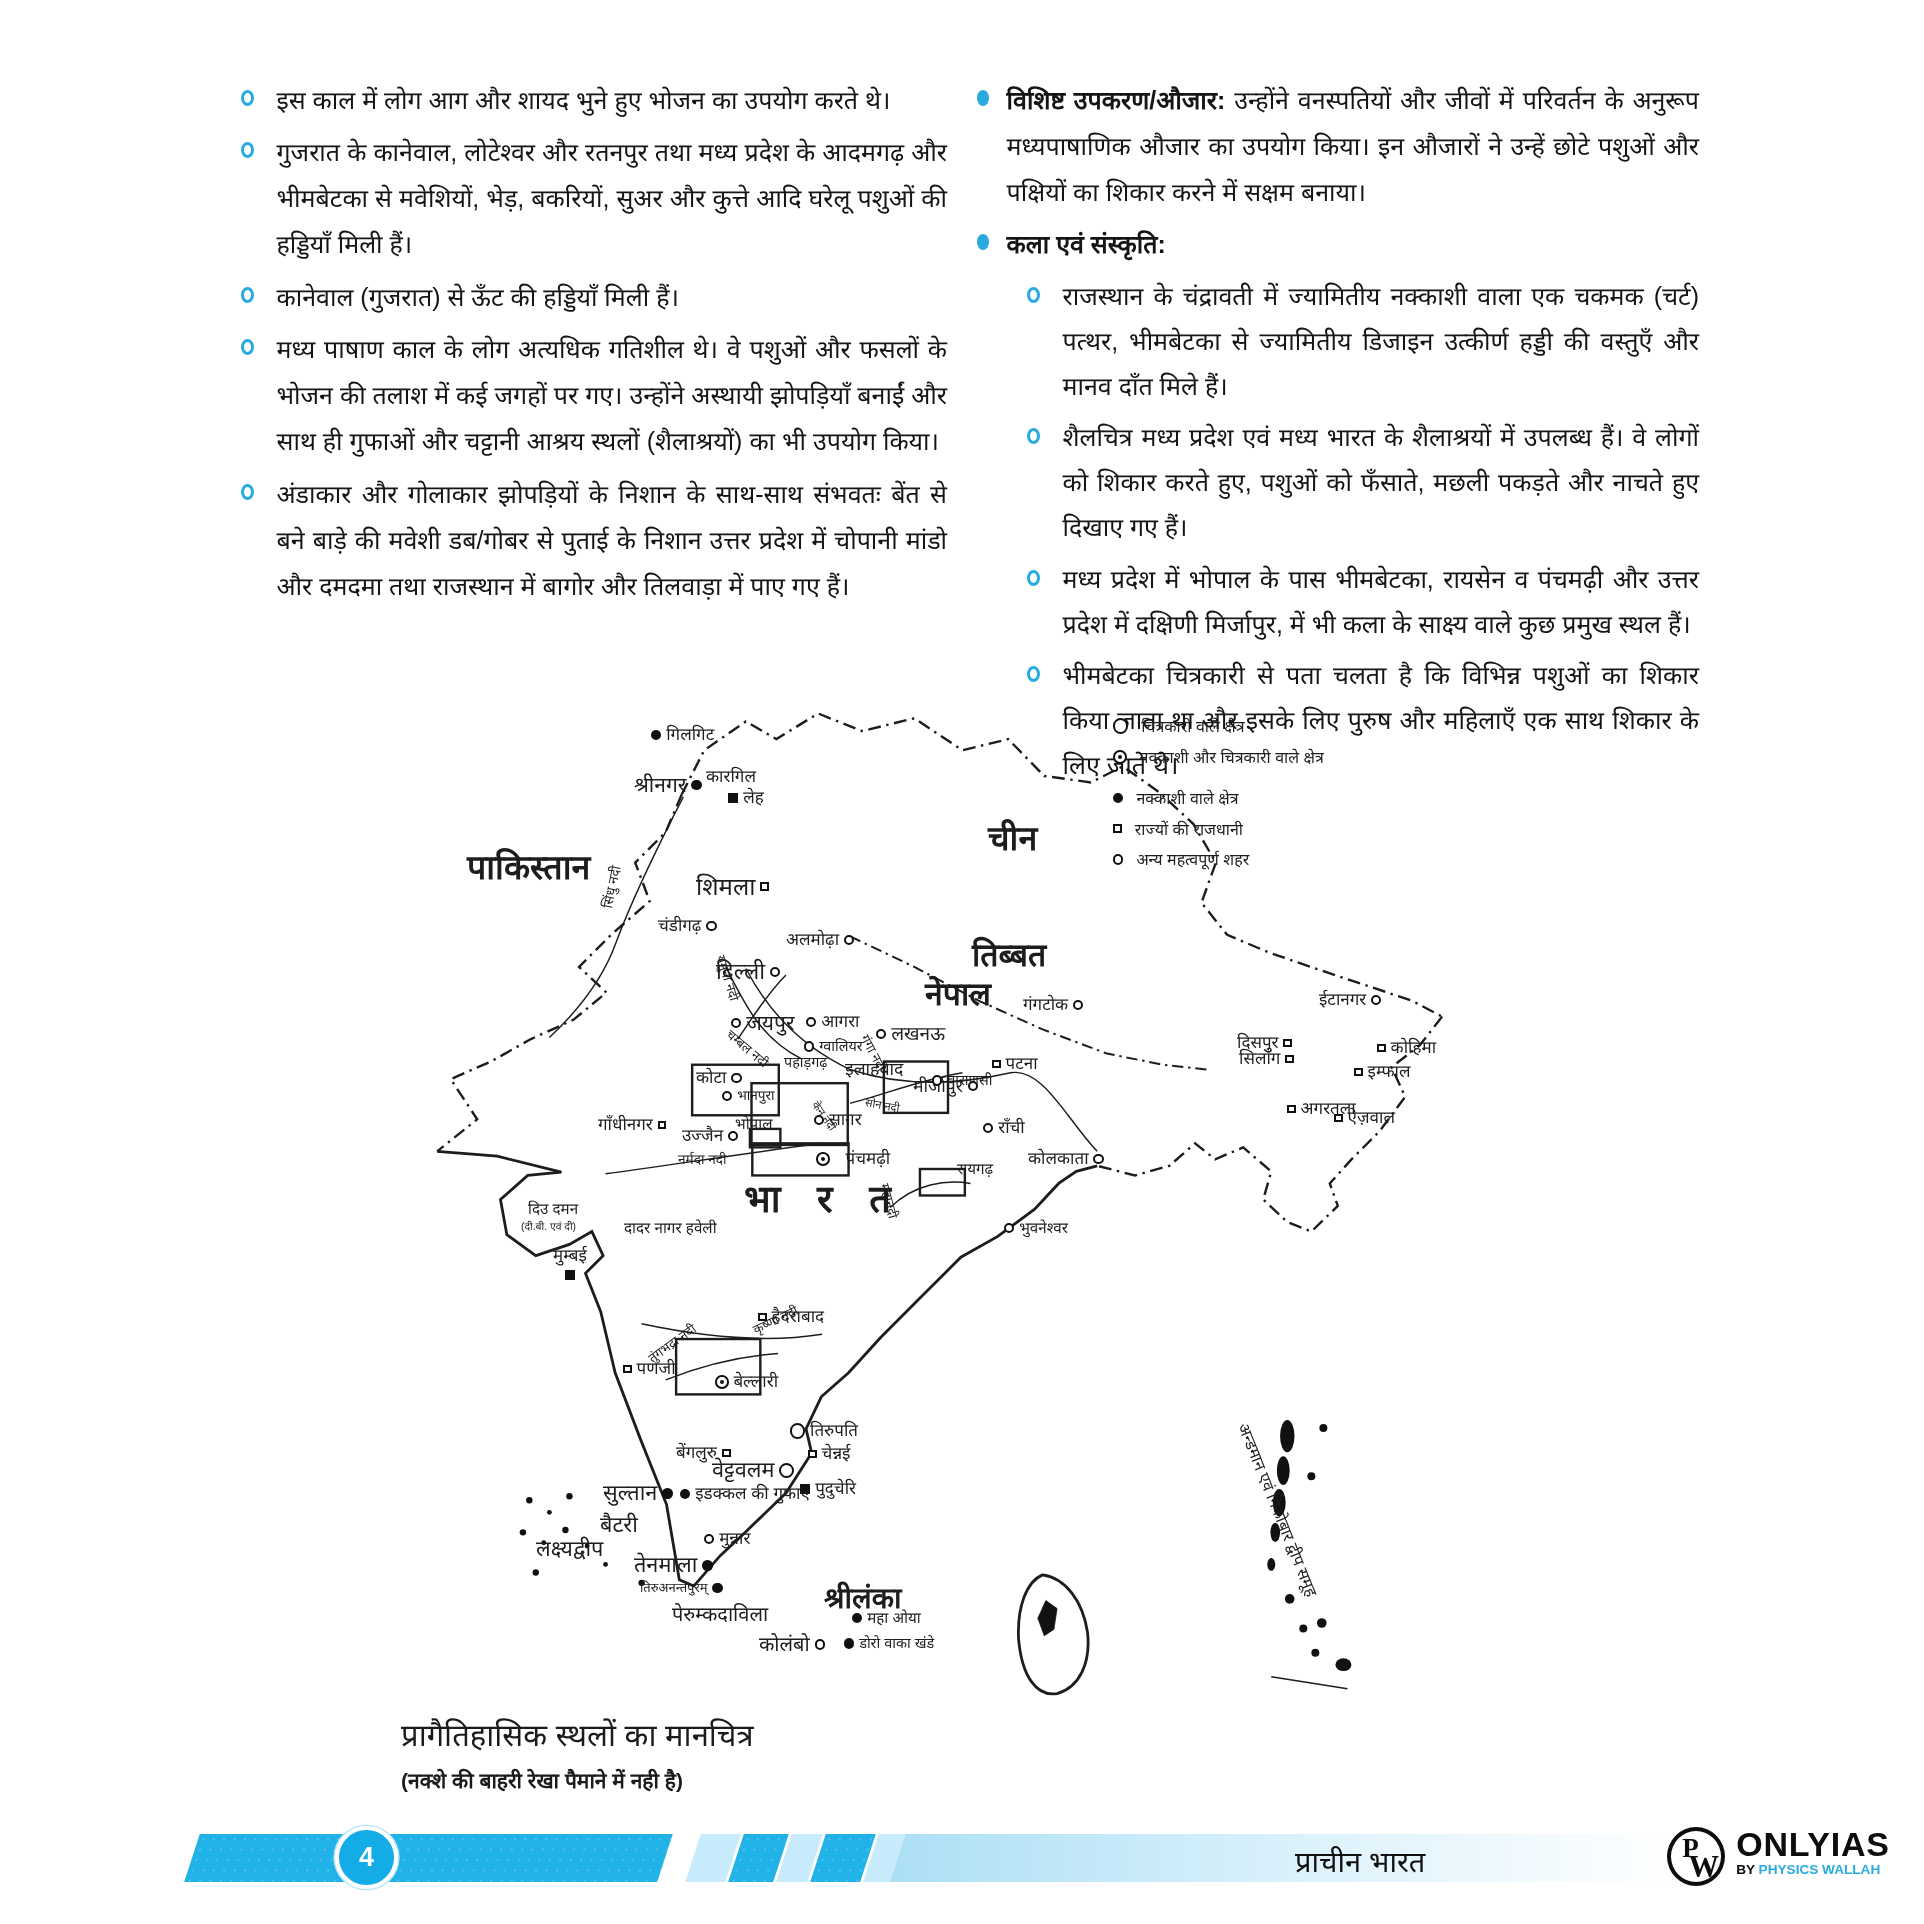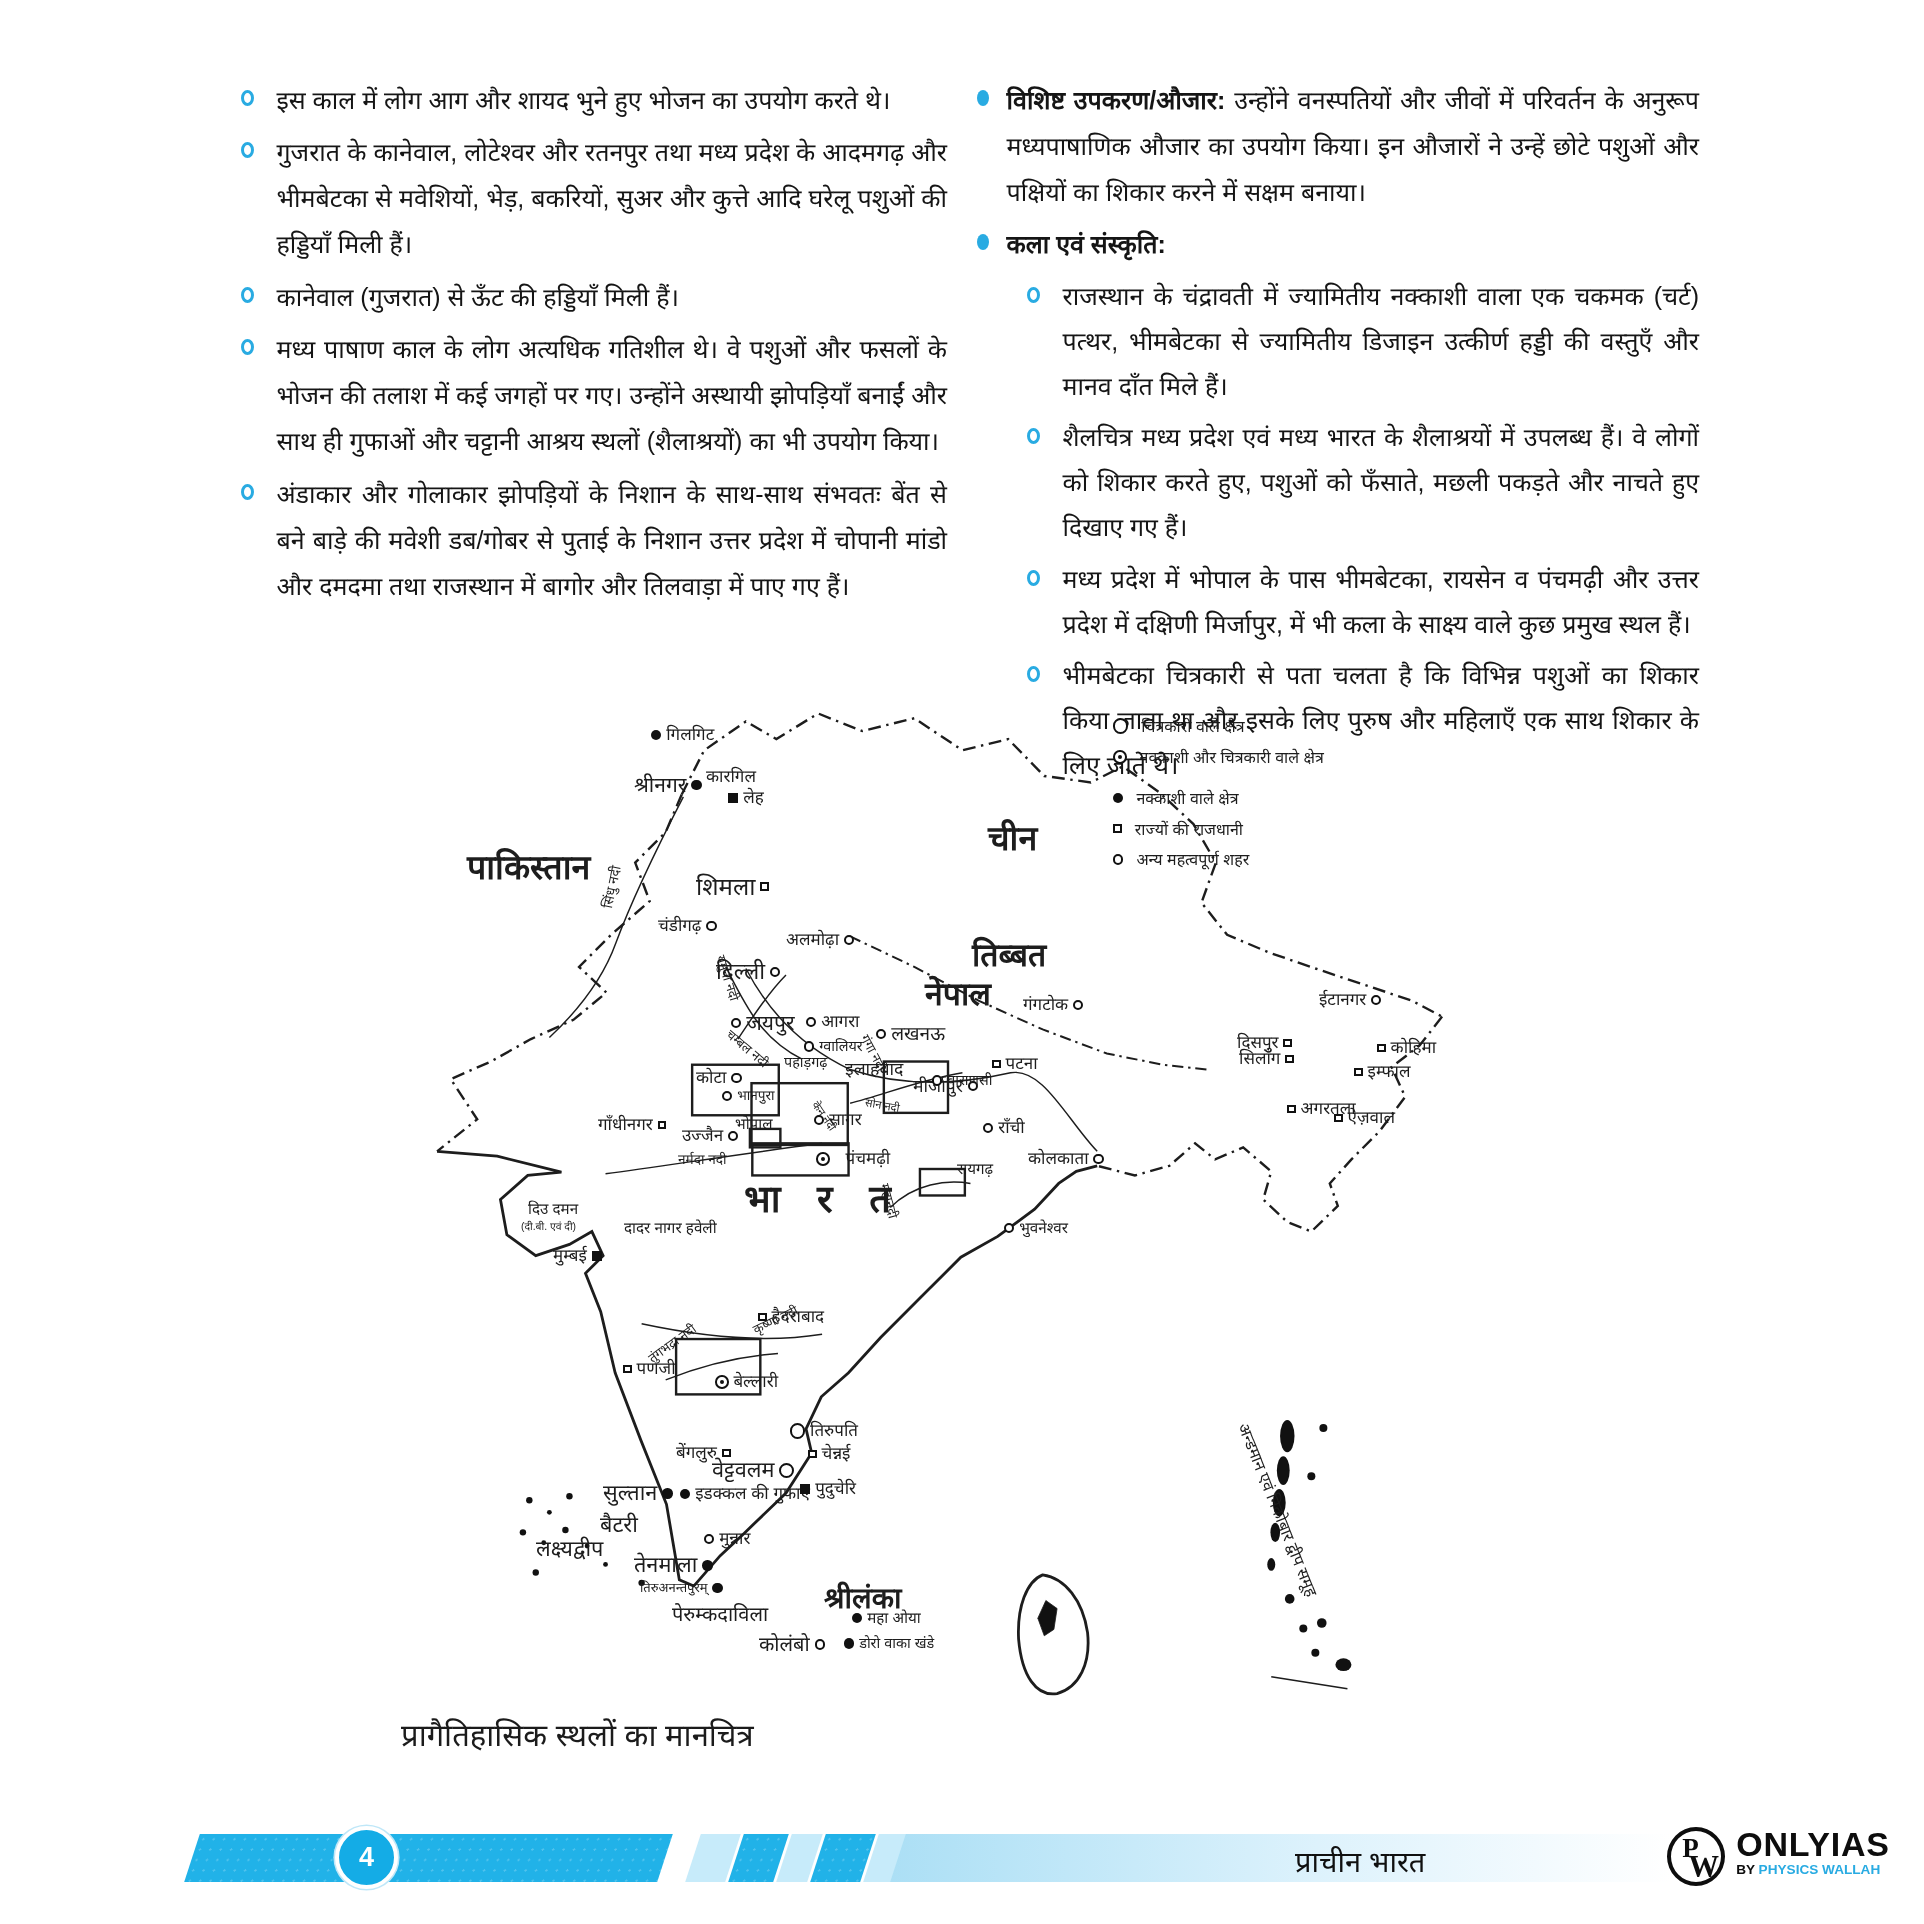--- a/index.html
+++ b/index.html
@@ -366,21 +366,21 @@
         </span>
         <span class="map-label" style="left: 127px; top: 499px; font-size: 15.2px;">
           <span>दिउ  दमन</span>
         </span>
         <span class="map-label" style="left: 120px; top: 520px; font-size: 10.4px;">
           <span>(दी.बी. एवं दी)</span>
         </span>
         <span class="map-label" style="left: 223px; top: 518px; font-size: 15.2px;">
           <span>दादर नागर हवेली</span>
         </span>
-        <span class="map-label" style="left: 152px; top: 545px; font-size: 17px;">
+        <span class="map-label" style="left: 152px; top: 545px; font-size: 17px; flex-direction: column;">
           <span>मुम्बई</span>
           <i class="mk mk-bsq"></i>
         </span>
         <span class="map-label" style="left: 357px; top: 606px; font-size: 17px;">
           <i class="mk mk-capital"></i>
           <span>हैदराबाद</span>
         </span>
         <span class="map-label" style="left: 222px; top: 658px; font-size: 17px;">
           <i class="mk mk-capital"></i>
           <span>पणजी</span>
@@ -487,20 +487,21 @@
           <span>तुंगभद्रा नदी</span>
         </span>
         <span class="map-label" style="left: 841px; top: 714px; font-size: 16px; transform: rotate(68deg);">
           <span>अन्डमान एवं निकोबार द्वीप समूह</span>
         </span>
       </div>
   </div>
 
   <div class="caption">
     <div class="cap-title">प्रागैतिहासिक स्थलों का मानचित्र</div>
+    <div class="cap-note">(नक्शे की बाहरी रेखा पैमाने में नही है)</div>
   </div>
 
   <div>
     <div class="fshape f-main"></div>
     <div class="f-band"></div>
     <div class="fshape f-s1"></div>
     <div class="fshape f-s2"></div>
     <div class="fshape f-s3"></div>
     <div class="fshape f-s4"></div>
     <div class="fshape f-s5"></div>

